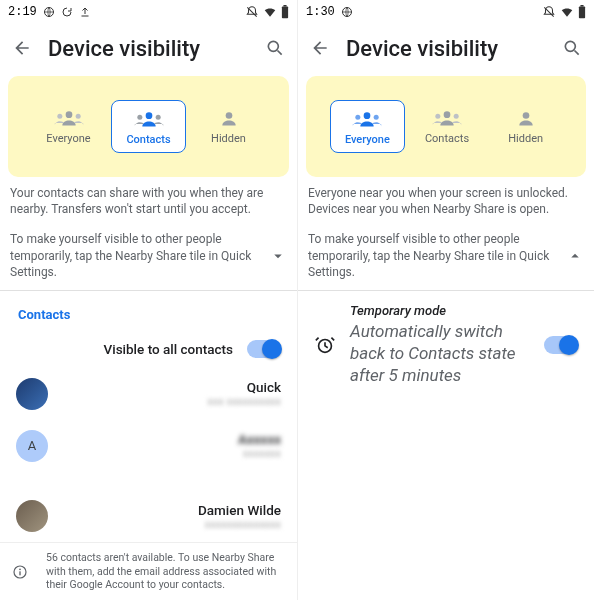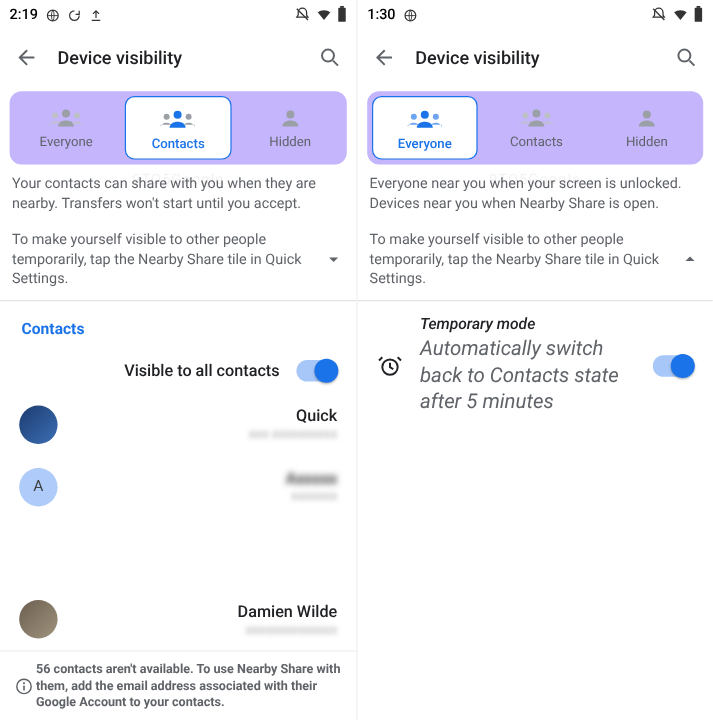--- a/index.html
+++ b/index.html
@@ -23,37 +23,37 @@
   .panel + .panel { border-left: 1px solid #eee; }
   .status-bar {
     height: 24px;
     display: flex;
     align-items: center;
     padding: 0 8px;
     font-size: 12px;
     font-weight: 500;
     color: #000;
   }
-  .status-left { display: flex; align-items: flex-end; gap: 6px; }
+  .status-left { display: flex; align-items: center; gap: 6px; font-family: Liberation Mono, monospace; }
   .status-right { margin-left: auto; display: flex; align-items: center; gap: 4px; }
   .ic { display: inline-flex; align-items: center; justify-content: center; }
   .app-bar {
     height: 48px;
     display: flex;
     align-items: center;
     padding: 0 12px;
     gap: 16px;
   }
-  .app-title { font-size: 15px; font-weight: 500; flex: 1; }
+  .app-title { font-size: 22px; font-weight: 500; flex: 1; }
   .seg-wrap {
     margin: 4px 8px 8px;
-    background: #c4b5fd;
+    background: #fef9c3;
     border-radius: 10px;
     display: flex;
-    padding: 4px;
+    padding: 24px;
     gap: 6px;
     position: relative;
   }
   .seg {
     flex: 1;
     text-align: center;
     padding: 8px 4px 6px;
     border-radius: 8px;
     font-size: 11px;
     color: #5f6368;
@@ -122,26 +122,25 @@
     box-shadow: 0 1px 2px rgba(0,0,0,0.3);
   }
   .temp-row {
     display: flex; align-items: center;
     padding: 12px 16px; gap: 14px;
   }
   .temp-row .texts { flex: 1; font-style: italic; }
   .temp-row .title { font-size: 13px; font-weight: 500; }
   .temp-row .sub { font-size: 17px; color: #5f6368; line-height: 1.3; margin-top: 2px; }
   .footer-note {
-    display: flex; gap: 2px;
+    display: flex; gap: 18px;
     padding: 8px 12px;
     font-size: 10.5px; color: #5f6368;
     border-top: 1px solid #eee;
     line-height: 1.3;
-    font-weight: bold;
   }
   .spacer { flex: 1; }
   .blur-name { filter: blur(2.5px); }
 </style>
 </head>
 <body>
 
 <div class="panel">
   <div class="watermark">9TO5Google</div>
 

